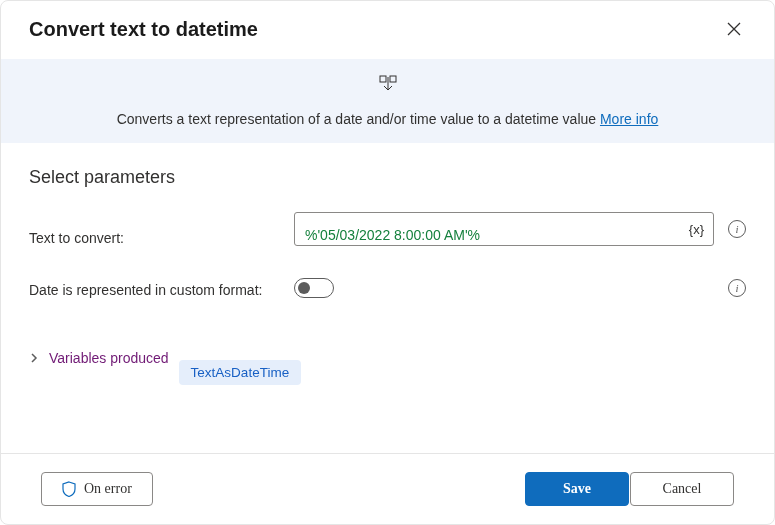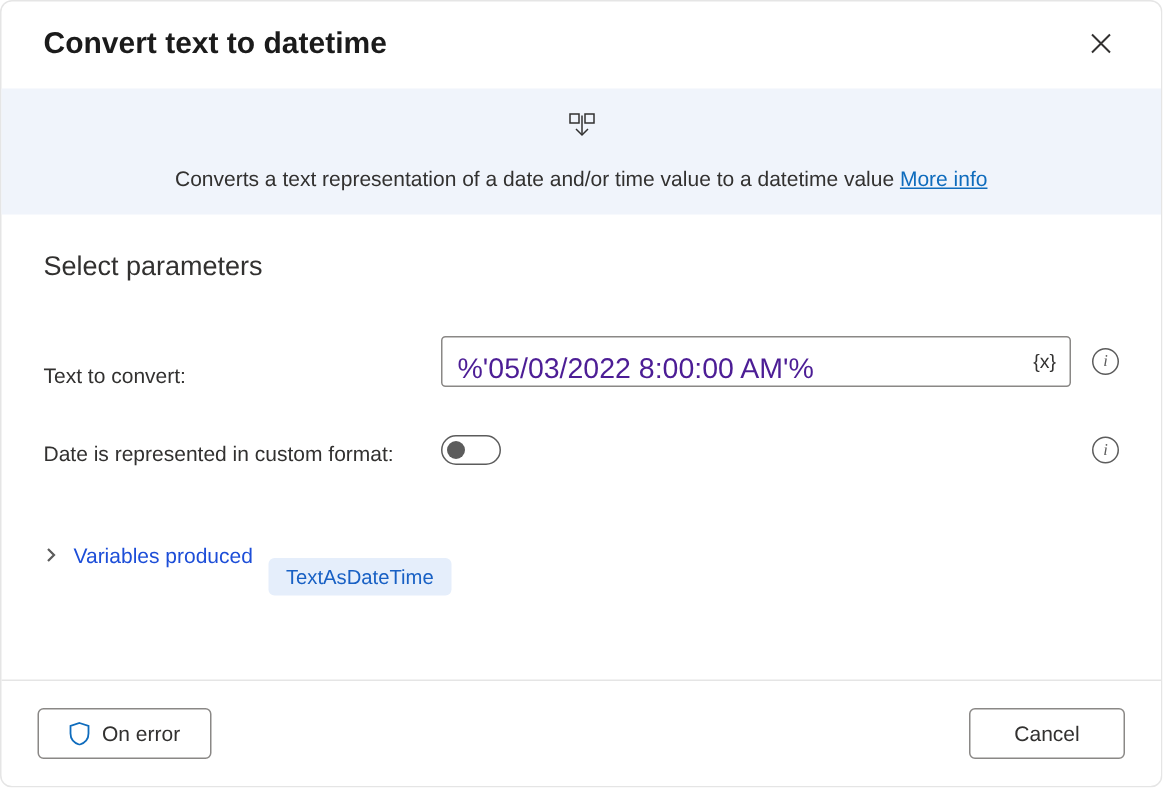--- a/index.html
+++ b/index.html
@@ -55,21 +55,21 @@
       text-decoration: underline;
     }
     .content {
       padding: 24px 28px 10px 28px;
       flex: 1;
     }
     .section-title {
       font-size: 18px;
       font-weight: 400;
       color: #323130;
-      margin-bottom: 36px;
+      margin-bottom: 24px;
     }
     .field-row {
       display: flex;
       align-items: flex-end;
       margin-bottom: 32px;
     }
     .field-label {
       width: 265px;
       font-size: 14px;
       color: #323130;
@@ -83,23 +83,23 @@
       position: relative;
       flex: 1;
       margin-right: 14px;
     }
     .text-input {
       width: 100%;
       height: 34px;
       border: 1px solid #8a8886;
       border-radius: 3px;
       padding: 12px 36px 0 10px;
-      font-size: 19px;
+      font-size: 14px;
       font-family: inherit;
-      color: #4c1d95;
+      color: #15803d;
       outline: none;
     }
     .var-chip {
       position: absolute;
       right: 6px;
       top: 50%;
       transform: translateY(-50%);
       font-size: 13px;
       color: #323130;
       cursor: pointer;
@@ -146,37 +146,38 @@
       align-items: center;
       gap: 10px;
       font-size: 14px;
     }
     .chevron {
       color: #5c5c5c;
       cursor: pointer;
       display: inline-flex;
     }
     .vars-label {
-      color: #1d4ed8;
+      color: #701a75;
     }
     .var-badge {
       background: #e5eefb;
       color: #1860c4;
       padding: 5px 12px;
       border-radius: 4px;
       font-size: 13.5px;
       cursor: pointer;
       margin-top: 30px;
     }
     .footer {
       border-top: 1px solid #e5e5e5;
-      padding: 18px 24px;
+      padding: 18px 40px;
       display: flex;
       align-items: center;
       gap: 1px;
+      font-family: Liberation Serif, serif;
     }
     .btn {
       height: 34px;
       border-radius: 4px;
       font-size: 14px;
       font-family: inherit;
       cursor: pointer;
       display: inline-flex;
       align-items: center;
       justify-content: center;
@@ -263,18 +264,21 @@
   <div class="footer">
     <button class="btn btn-outline">
       <span class="shield-icon">
         <svg width="14" height="16" viewBox="0 0 14 16">
             <path d="M7 1 L13 3 V8 C13 12 10 14.5 7 15.5 C4 14.5 1 12 1 8 V3 Z" fill="none" stroke="#0f6cbd" stroke-width="1.2"></path>
           </svg>
       </span>
       <span>On error</span>
     </button>
     <div class="footer-spacer"></div>
+    <button class="btn btn-primary">
+      <span>Save</span>
+    </button>
     <button class="btn btn-outline">
       <span>Cancel</span>
     </button>
   </div>
 
 </div>
 
 </body></html>

